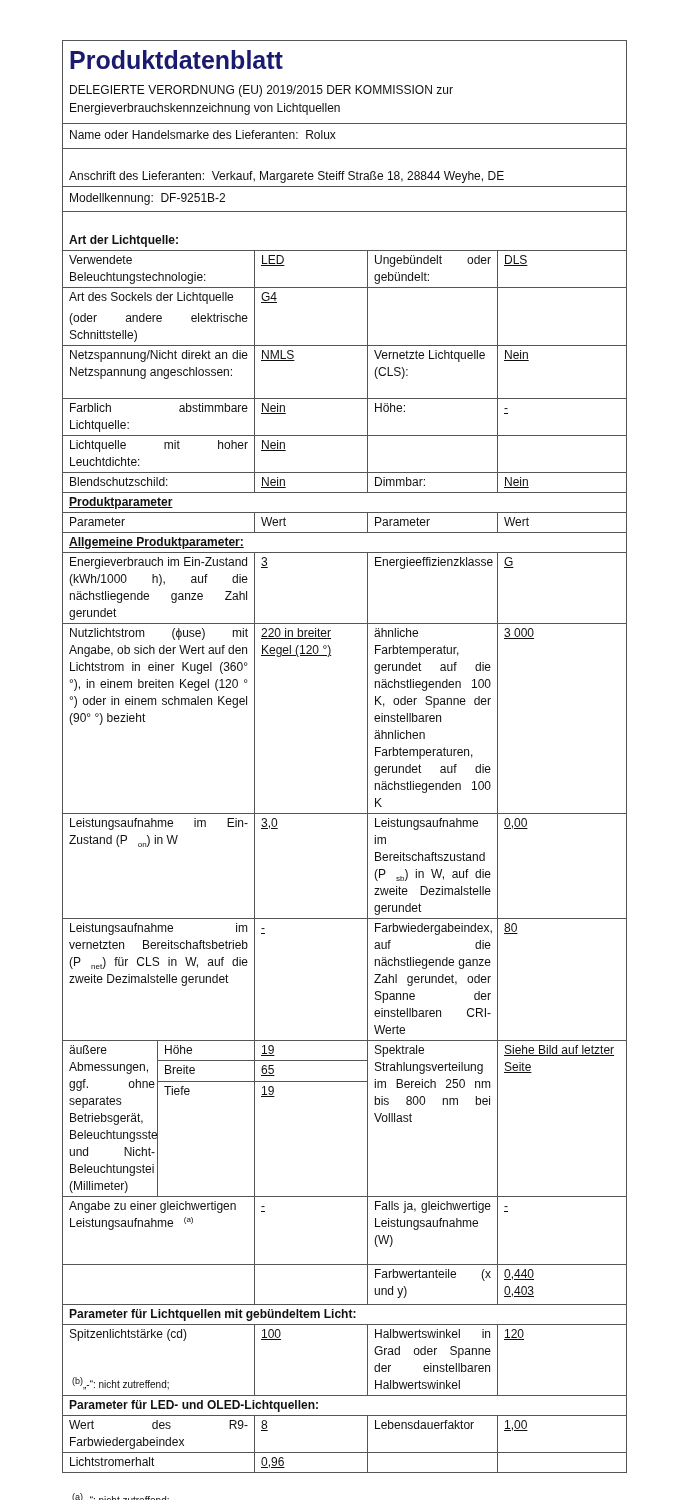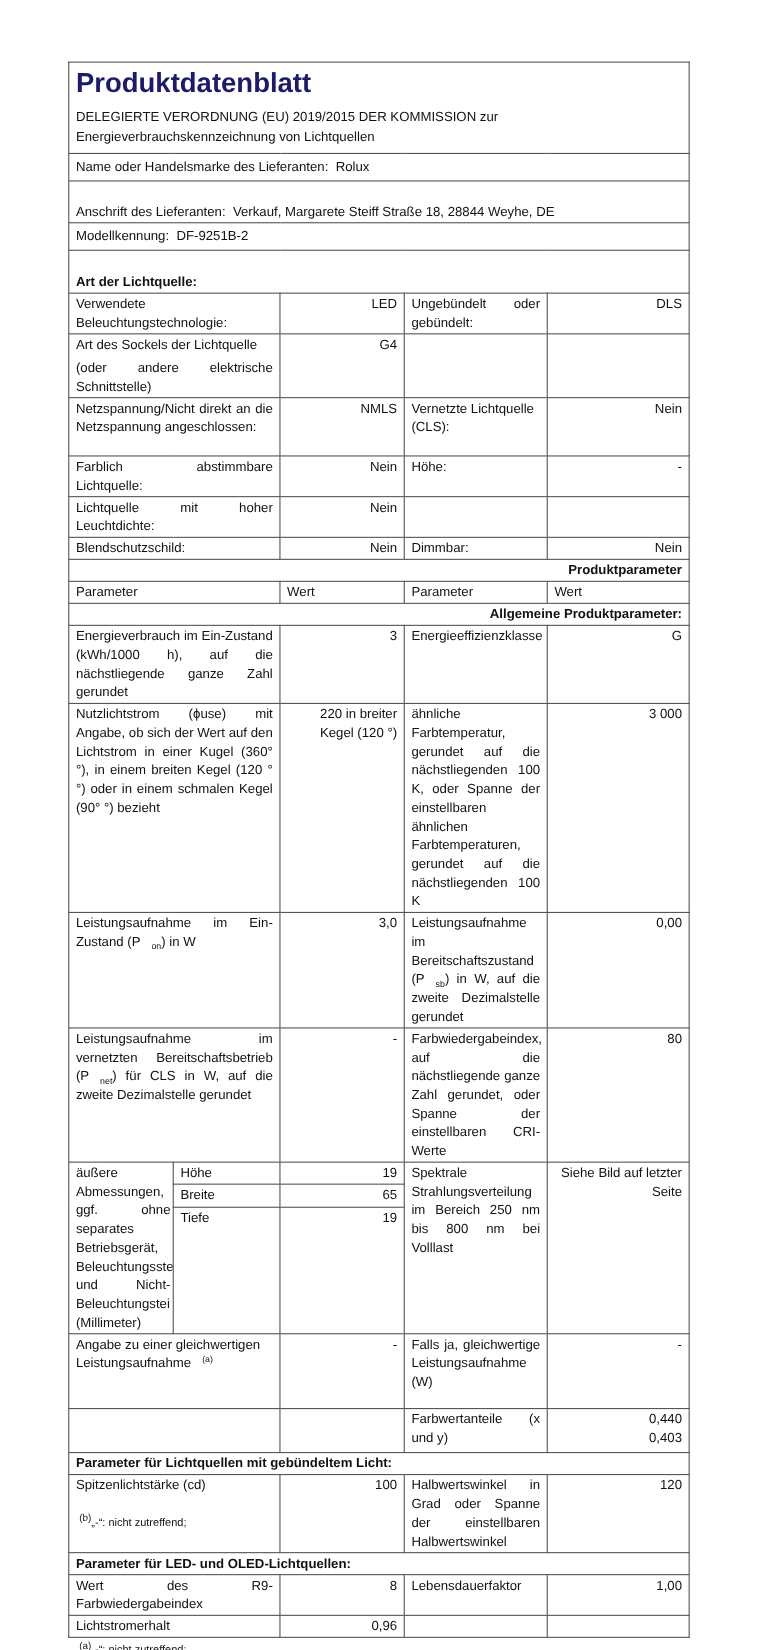--- a/index.html
+++ b/index.html
@@ -1,21 +1,21 @@
 <!DOCTYPE html>
 <html><head>
 <meta charset="utf-8">
 <style>
   html, body { margin:0; padding:0; background:#ffffff; }
   body { width:688px; height:1500px; position:relative; font-family:"Liberation Sans", sans-serif; color:#111; }
-  .sheet { position:absolute; left:62px; top:40px; width:564px;margin-top:16px; }
+  .sheet { position:absolute; left:62px; top:40px; width:564px; }
   table { border-collapse:collapse; width:564px; table-layout:fixed; font-size:12px; line-height:17px; }
   td { border:1px solid #555; padding:1px 6px; vertical-align:top; overflow:hidden; }
   td.just { text-align:justify; text-align-last:left; }
-  td.c { text-align:right; }
+  td.c { text-align:left;text-decoration:underline; }
   td.b { font-weight:bold; }
   .title-cell { padding:4px 6px 6px 6px; }
   .title { font-size:25px; font-weight:bold; color:#1a1a6e; line-height:30px; margin:0 0 6px 0; }
   .subtitle { font-size:12px; line-height:18px; }
   .lbl { font-weight:normal; }
   sub, sup { font-size:8px; line-height:0;padding-left:10px; }
   .foot { position:absolute; left:62px; font-size:10px; line-height:14px; }
   .nowrap { white-space:nowrap; }
 </style>
 </head>

